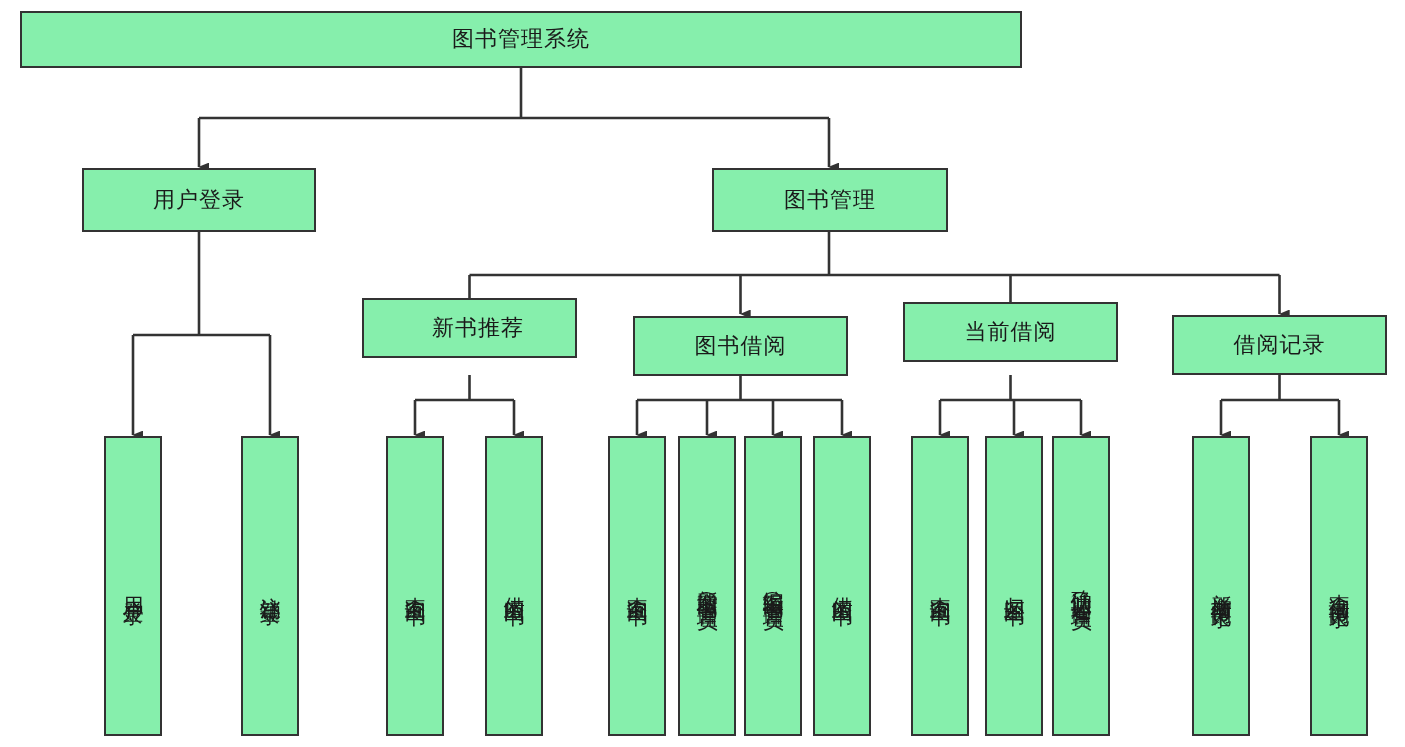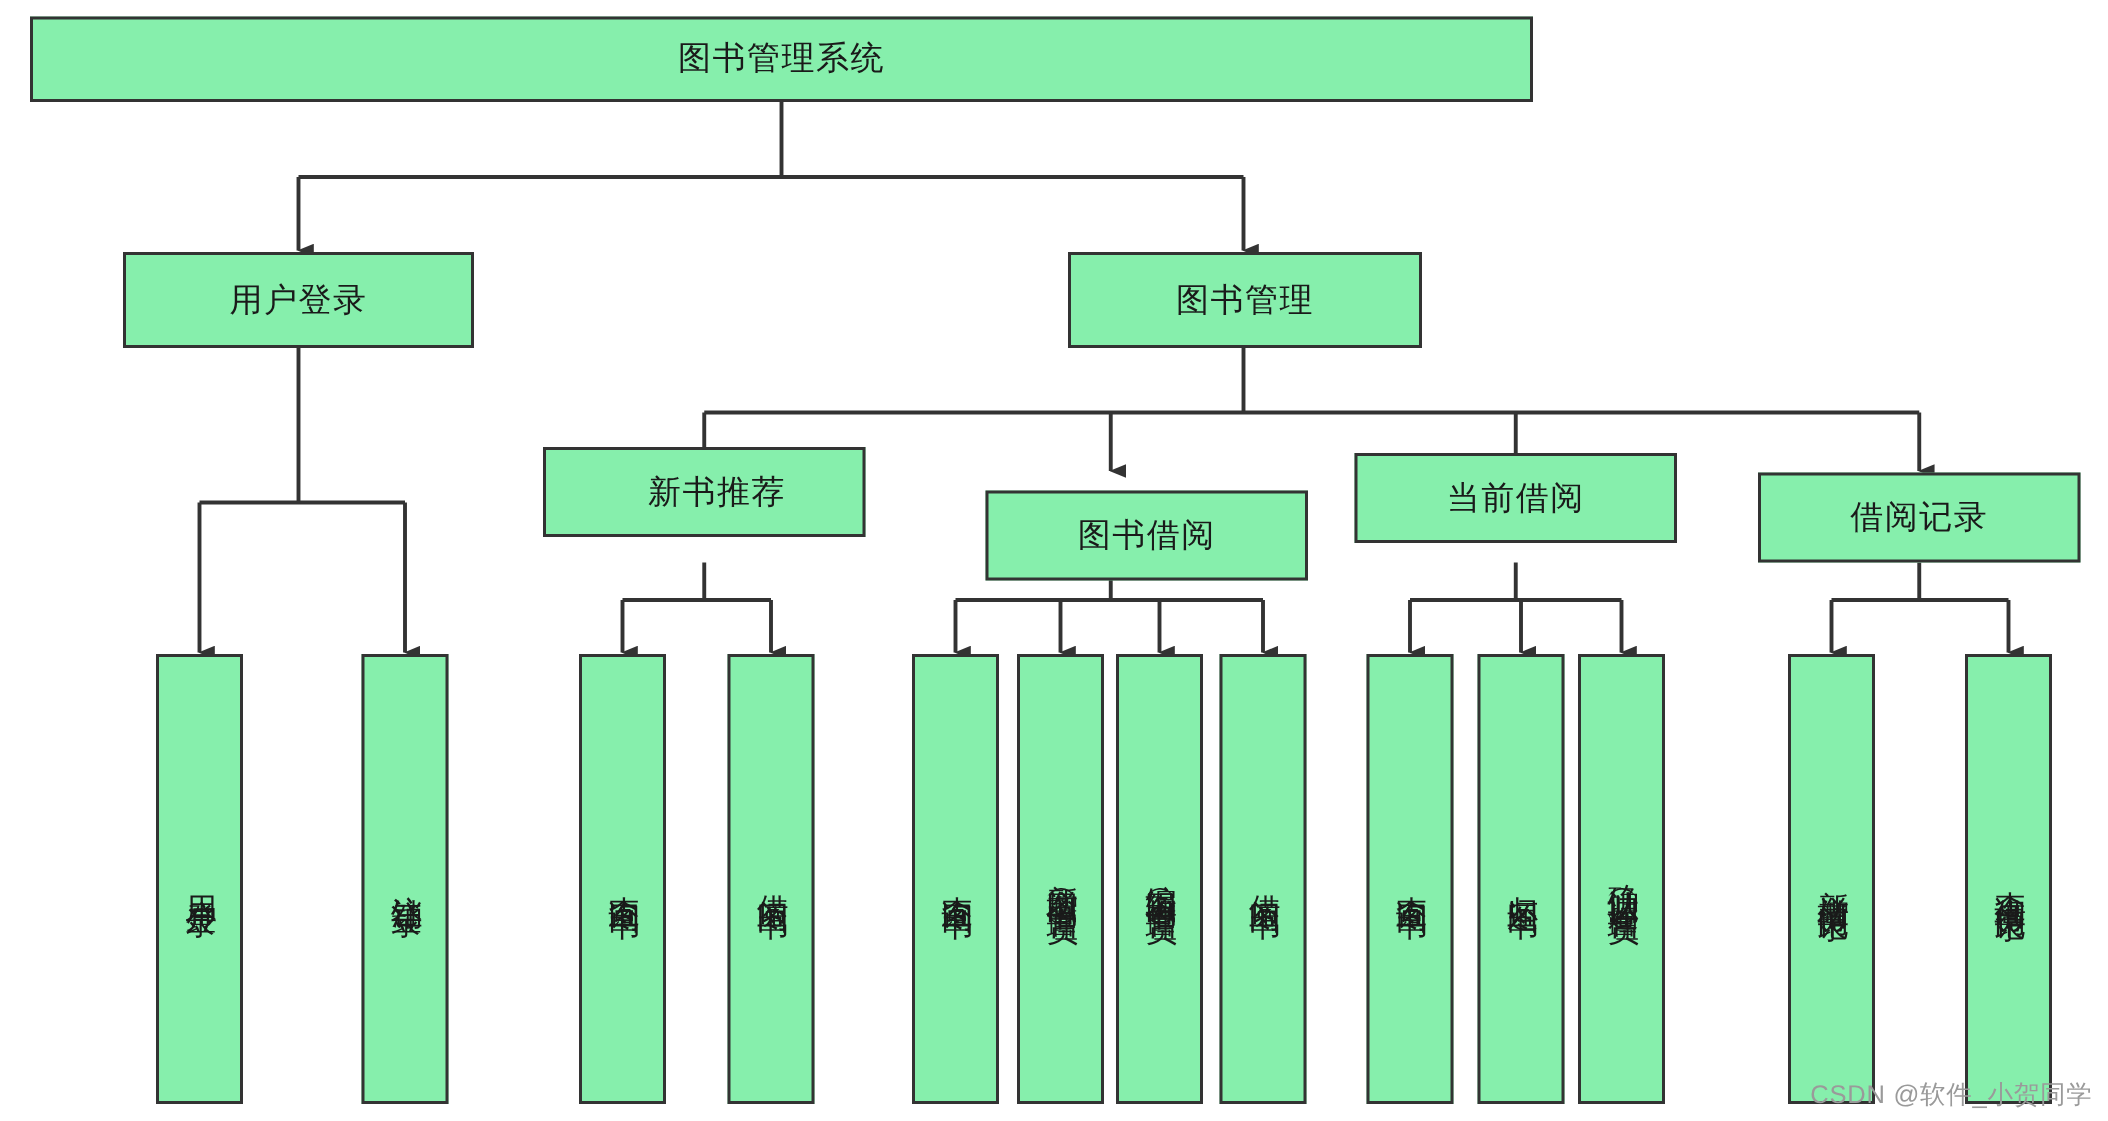--- a/index.html
+++ b/index.html
@@ -123,21 +123,21 @@
       </div>
       <div class="node-box horizontal" style="left: 82px; top: 168px; width: 234px; height: 64px;">
         <span class="node-label">用户登录</span>
       </div>
       <div class="node-box horizontal" style="left: 712px; top: 168px; width: 236px; height: 64px;">
         <span class="node-label">图书管理</span>
       </div>
       <div class="node-box horizontal" style="left: 362px; top: 298px; width: 215px; height: 60px; padding-left: 17px;">
         <span class="node-label">新书推荐</span>
       </div>
-      <div class="node-box horizontal" style="left: 633px; top: 327px; width: 215px; height: 60px; margin-left: 24px;">
+      <div class="node-box horizontal" style="left: 633px; top: 316px; width: 215px; height: 60px;">
         <span class="node-label">图书借阅</span>
       </div>
       <div class="node-box horizontal" style="left: 903px; top: 302px; width: 215px; height: 60px;">
         <span class="node-label">当前借阅</span>
       </div>
       <div class="node-box horizontal" style="left: 1172px; top: 315px; width: 215px; height: 60px; text-align: right;">
         <span class="node-label">借阅记录</span>
       </div>
       <div class="node-box vertical" style="left: 104px; top: 436px; width: 58px; height: 300px;">
         <span class="node-label">用户登录</span>
@@ -173,14 +173,13 @@
         <span class="node-label">确认归还（管理员）</span>
       </div>
       <div class="node-box vertical" style="left: 1192px; top: 436px; width: 58px; height: 300px;">
         <span class="node-label">新增借阅记录</span>
       </div>
       <div class="node-box vertical" style="left: 1310px; top: 436px; width: 58px; height: 300px;">
         <span class="node-label">查询借阅记录</span>
       </div>
     </div>
 
-  <div id="watermark">CSDN @软件_小贺同学</div>
 </div>
 
 </body></html>

